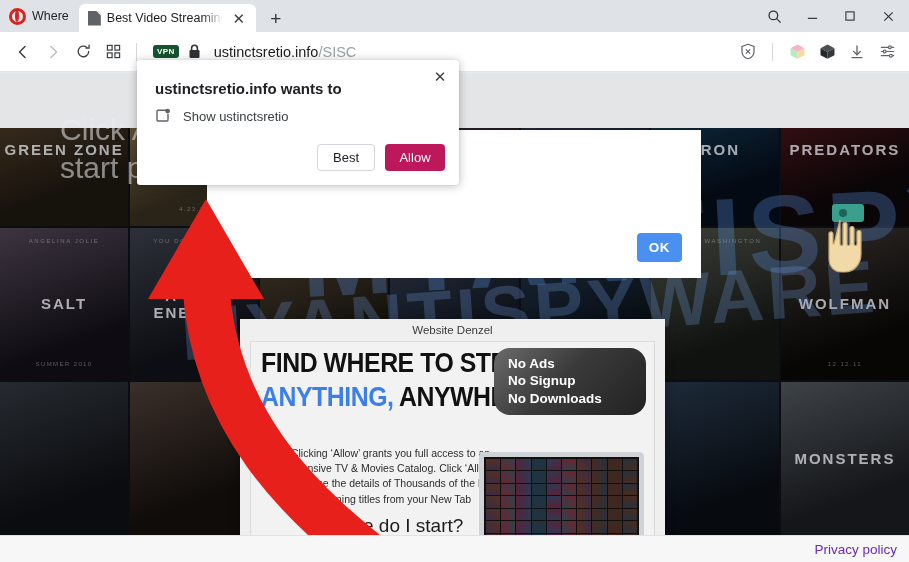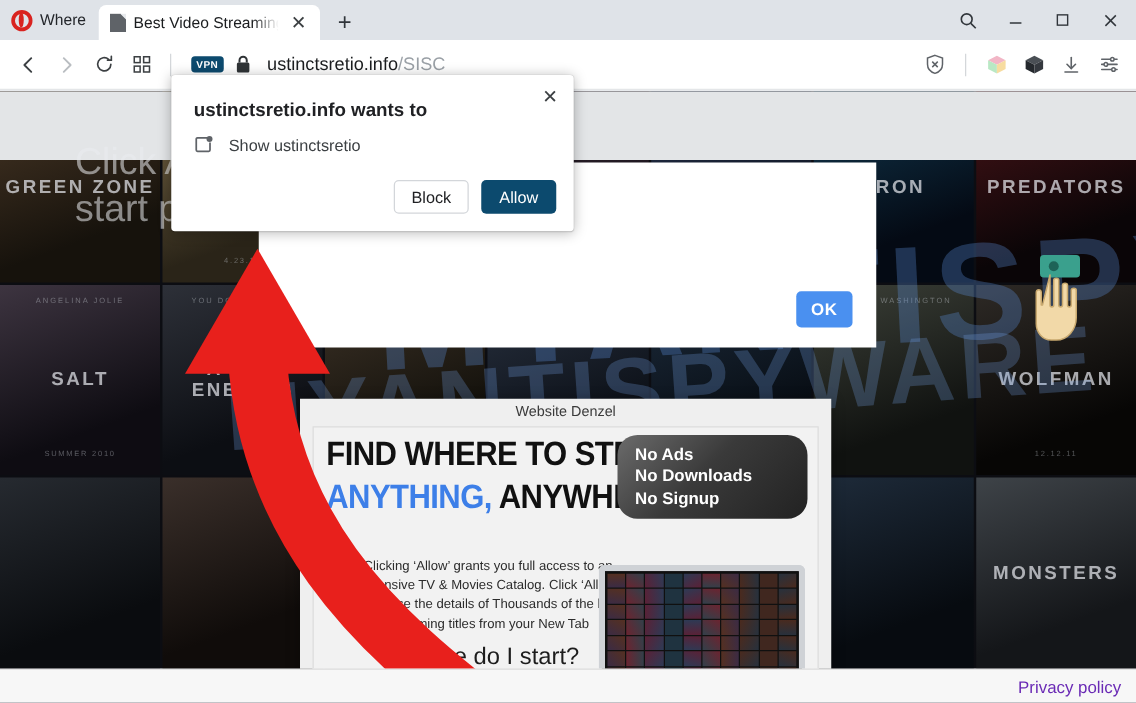--- a/index.html
+++ b/index.html
@@ -82,21 +82,21 @@
     border-bottom: 1px solid #e4e6e8;
   }
   .nav-btn {
     width: 30px; height: 30px; flex: 0 0 auto;
     display: flex; align-items: center; justify-content: center;
     color: #3c4043;
   }
   .nav-btn.disabled { color: #b9bdc1; }
   .divider-v { width: 1px; height: 18px; background: #d4d7da; margin: 0 8px; }
   .vpn-badge {
-    background: #0c4a6e; color: #fff; font-size: 8px; font-weight: bold;
+    background: #14532d; color: #fff; font-size: 8px; font-weight: bold;
     letter-spacing: .4px; padding: 2px 4px; border-radius: 3px;
     margin-left: 8px; font-family: "Liberation Sans", sans-serif;
   }
   .lock-icon { margin-left: 9px; display:flex; align-items:center; }
   .url-text {
     margin-left: 13px; font-size: 14.5px; color: #1b1d1f;
     white-space: nowrap; font-family: "Liberation Sans", sans-serif;
   }
   .url-text .path { color: #9aa0a6; }
   .nav-right { margin-left: auto; display: flex; align-items: center; gap: 2px; }
@@ -259,21 +259,21 @@
   }
   .btn-block {
     min-width: 58px; height: 27px; padding: 0 13px;
     background: #fff; border: 1px solid #d3d6da; border-radius: 4px;
     font-size: 13px; color: #202124;
     display: flex; align-items: center; justify-content: center;
     font-family: "Liberation Sans", sans-serif;
   }
   .btn-allow {
     min-width: 60px; height: 27px; padding: 0 14px;
-    background: #0c4a6e; border: none; border-radius: 4px;
+    background: #be185d; border: none; border-radius: 4px;
     font-size: 13px; color: #fff;
     display: flex; align-items: center; justify-content: center;
     font-family: "Liberation Sans", sans-serif;
   }
 
   
   .arrow-svg { position: absolute; left: 88px; top: 118px; pointer-events: none; }
 
   
   .hand { position: absolute; left: 826px; top: 131px; pointer-events: none; }
@@ -476,22 +476,22 @@
 
     <div class="sitemsg">
       <div class="sitemsg-head">Website Denzel</div>
       <div class="sitemsg-body">
         <div class="hl1">FIND WHERE TO STREAM</div>
         <div class="hl2">
           <span class="blue">ANYTHING,</span><span class="blk"> ANYWHERE</span>
         </div>
         <div class="badge-pill">
           <div>No Ads</div>
+          <div>No Signup</div>
           <div>No Downloads</div>
-          <div>No Signup</div>
         </div>
         <div class="msg-para">Clicking ‘Allow’ grants you full access to an Extensive TV &amp; Movies Catalog. Click ‘Allow’ to browse the details of Thousands of the best streaming titles from your New Tab</div>
         <div class="msg-q">
           <div>Where do I start?</div>
 
         </div>
         <div class="laptop">
           <div class="laptop-screen" id="collage">
               <div class="mini" style="background: linear-gradient(0deg, rgb(59, 43, 68), rgb(85, 48, 33));"></div>
               <div class="mini" style="background: linear-gradient(37deg, rgb(107, 36, 48), rgb(50, 64, 74));"></div>
@@ -587,21 +587,21 @@
     <div class="perm-row">
       <span class="notif-icon">
         <svg width="16" height="16" viewBox="0 0 16 16" fill="none" stroke="#5f6368" stroke-width="1.4">
           <path d="M11 2.2 H3 a1 1 0 0 0 -1 1 V12 a1 1 0 0 0 1 1 h9 a1 1 0 0 0 1 -1 V6"></path>
           <circle cx="12.6" cy="3.1" r="2.4" fill="#5f6368" stroke="none"></circle>
         </svg>
       </span>
       <span class="perm-text">Show ustinctsretio</span>
     </div>
     <div class="perm-actions">
-      <div class="btn-block">Block</div>
+      <div class="btn-block">Best</div>
       <div class="btn-allow">Allow</div>
     </div>
   </div>
 
   <div class="bottombar">
     <a class="privacy-link">Privacy policy</a>
   </div>
 </div>
 
 </body></html>

